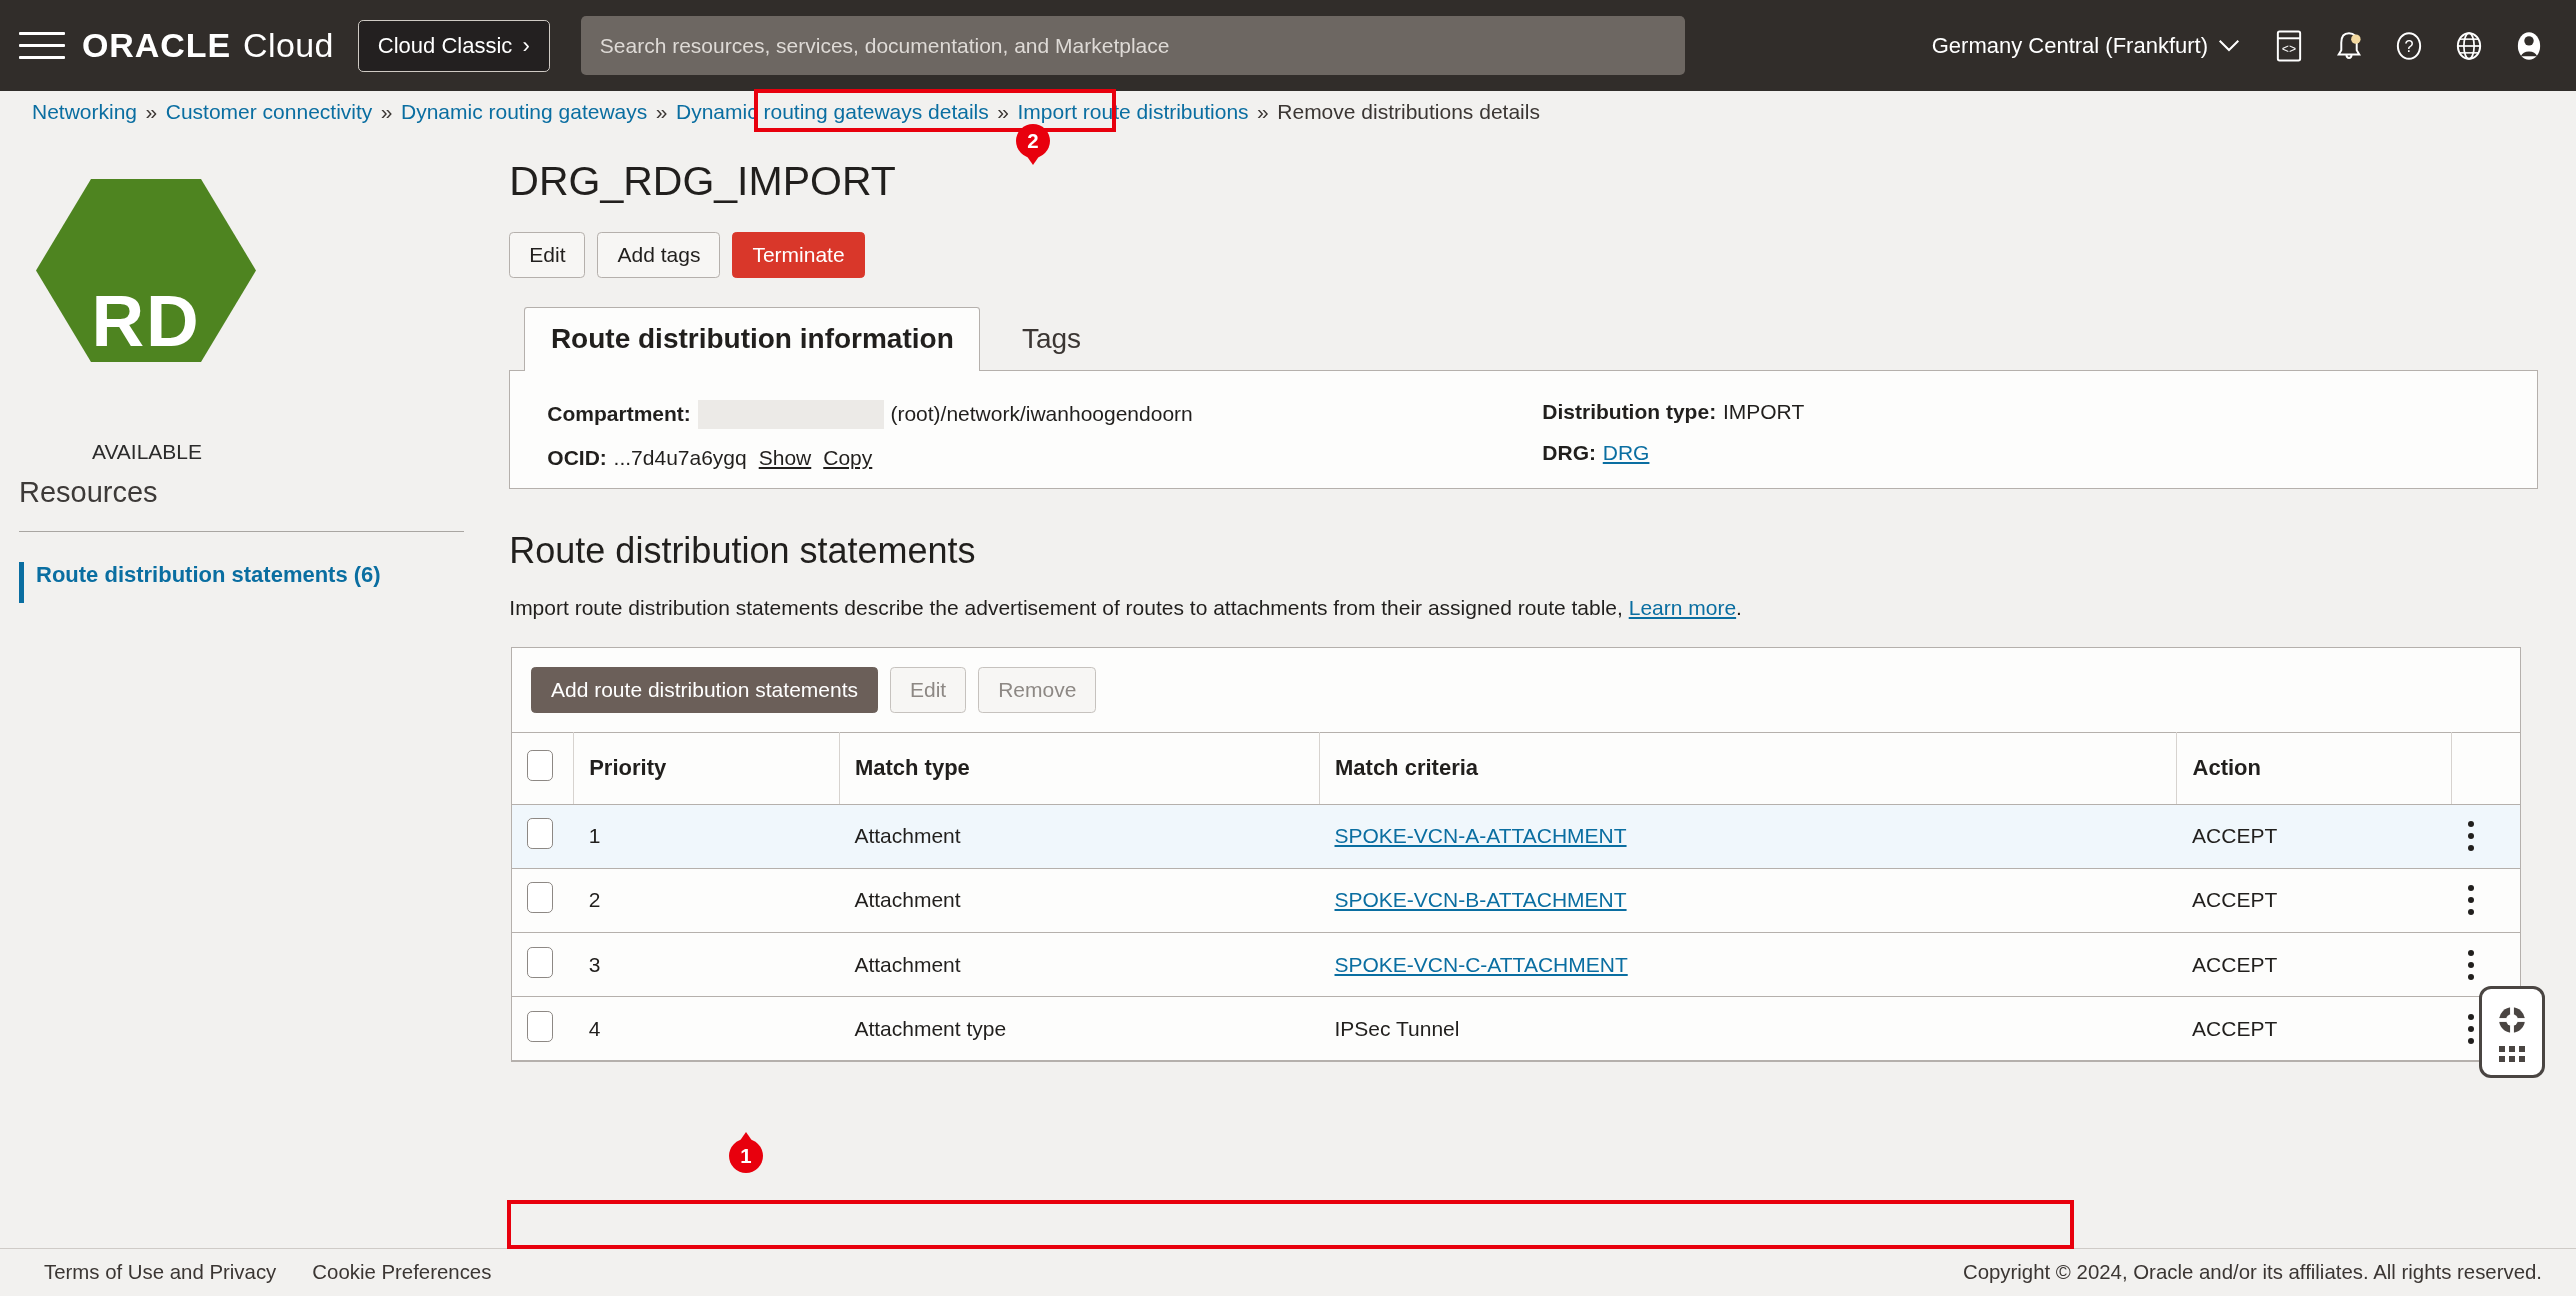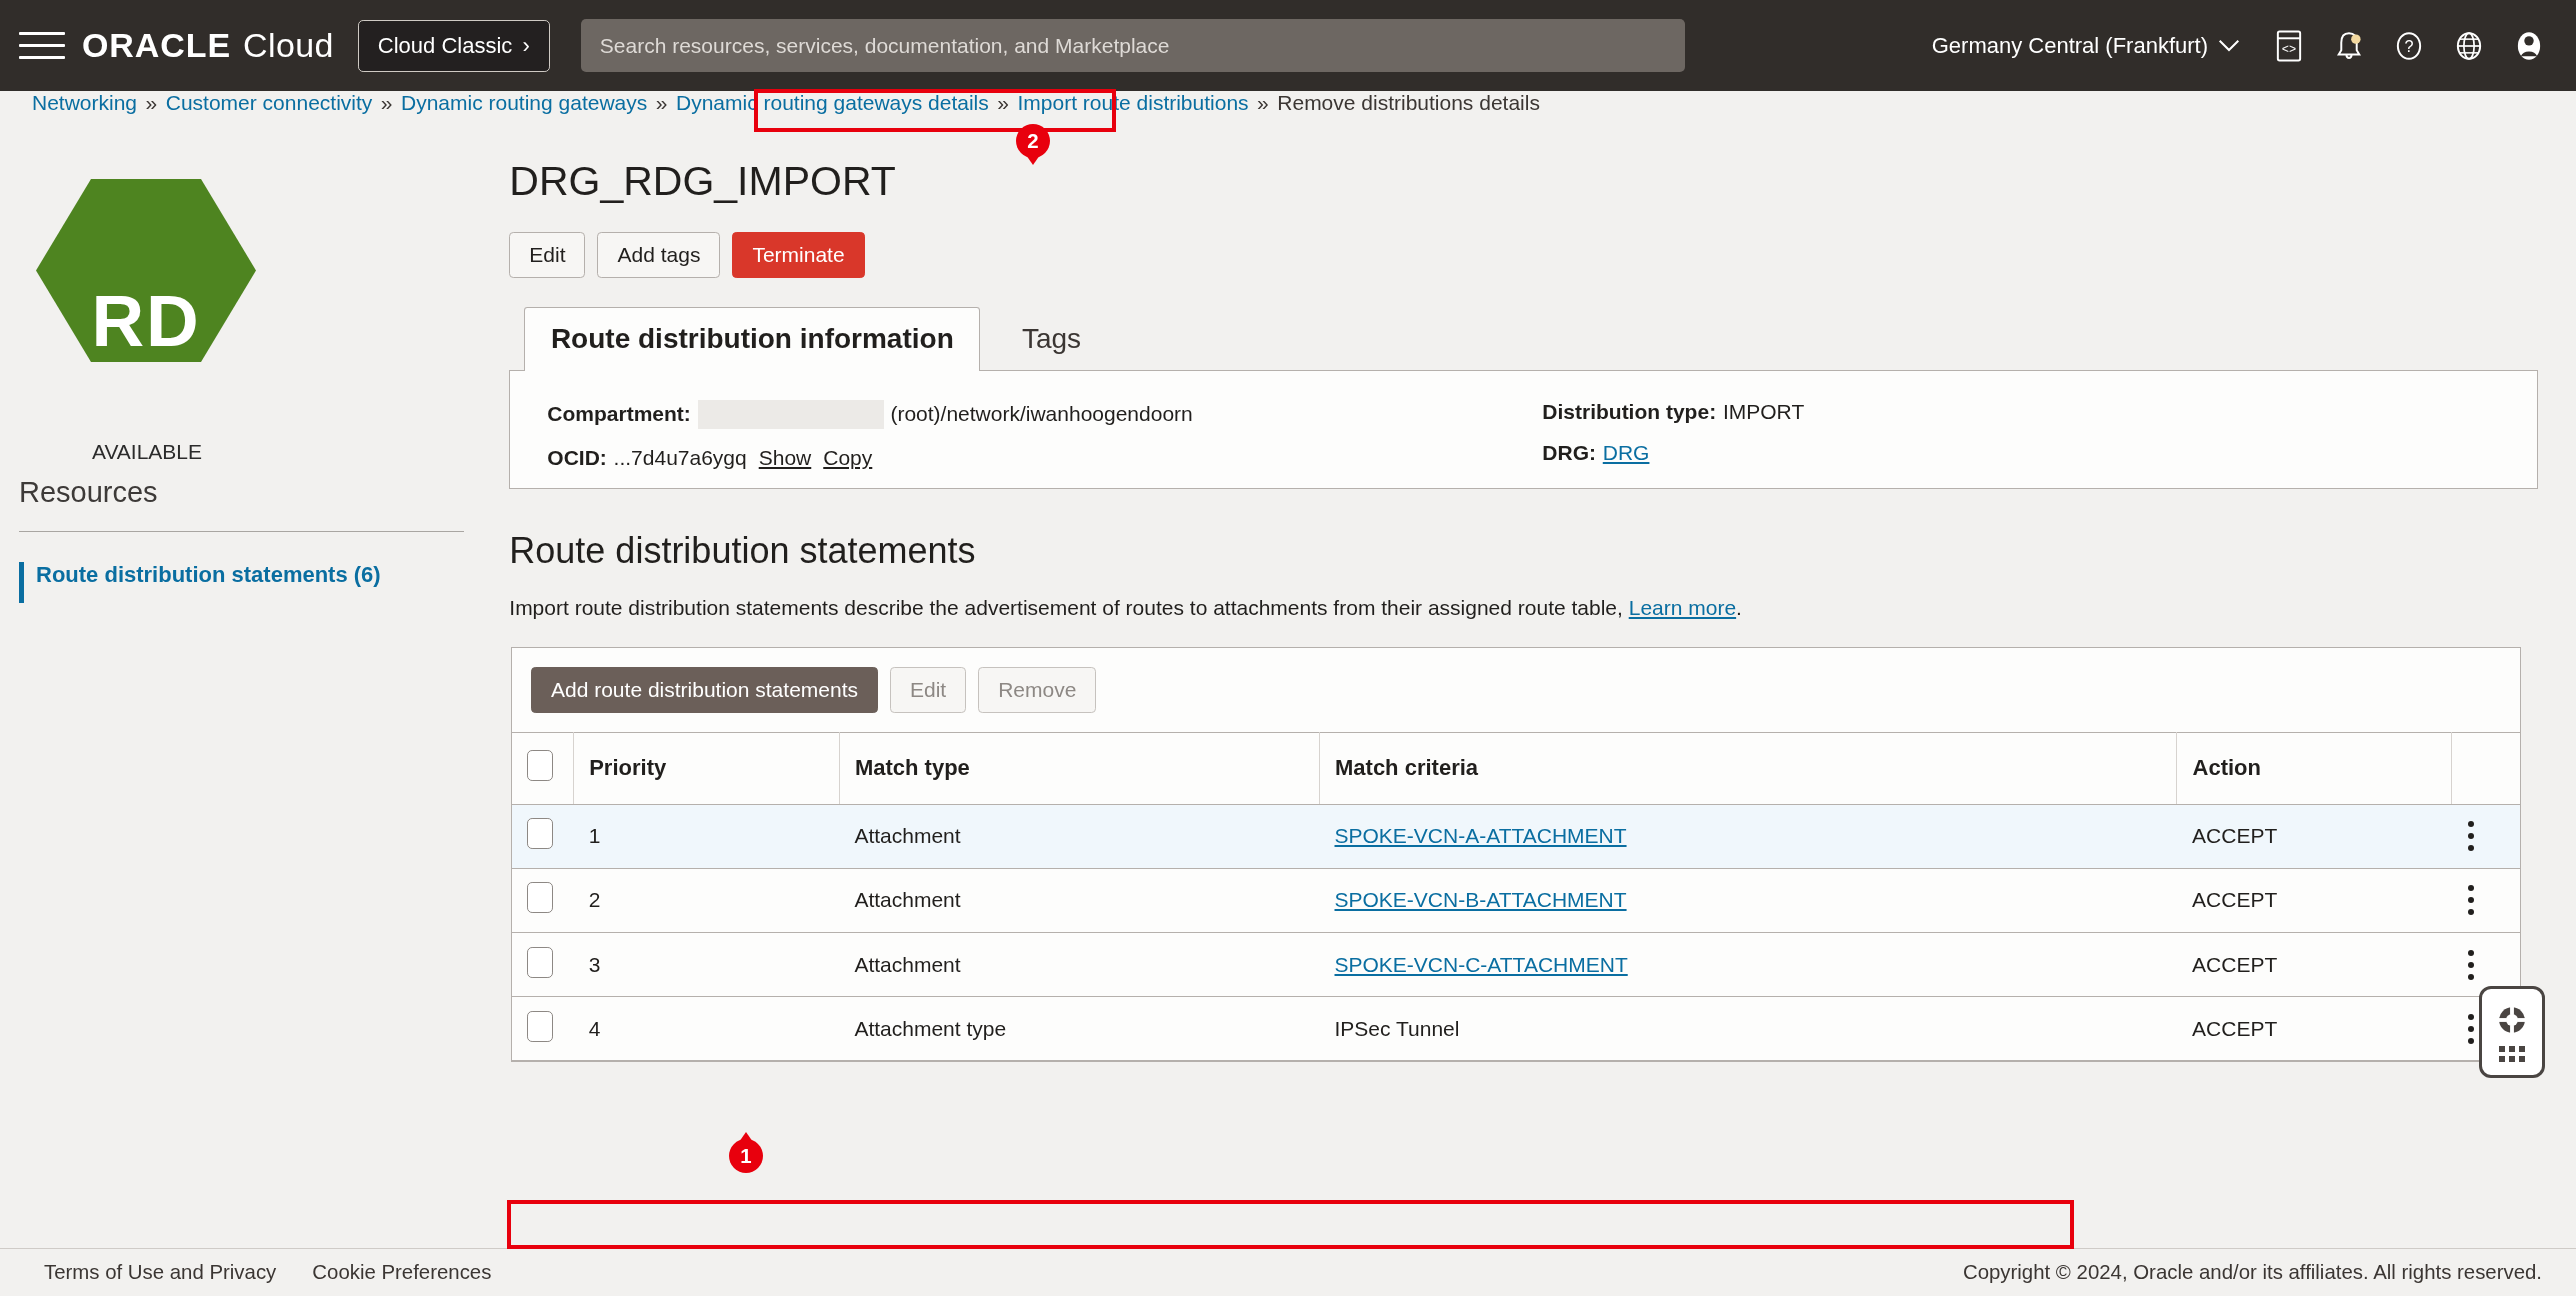--- a/index.html
+++ b/index.html
@@ -38,21 +38,21 @@
     background: #232020;
     color: #fff;
     font-size: 22px;
     padding: 12px 19px;
     display: flex; align-items: center; gap: 10.2px;
     cursor: pointer;
     white-space: nowrap;
   }
   #search-box {
     margin-left: 31px;
-    width: 1104px; height: 53px;
+    width: 1104px; height: 59px;
     background: #6d6762;
     border-radius: 5.1px;
     border: none; outline: none;
     color: #e9e6e3;
     font-size: 21px;
     padding: 0 19px;
     font-family: "Liberation Sans", sans-serif;
   }
   #search-box::placeholder { color: #dedad6; }
   #topbar-right {
@@ -66,21 +66,21 @@
     cursor: pointer; white-space: nowrap;
     margin-right: 6.8px;
   }
   .tb-icon { width: 36px; height: 36px; cursor: pointer; position: relative; }
   .tb-icon svg { display: block; width: 100%; height: 100%; }
 
   
   #breadcrumb {
     position: absolute; top: 91px; left: 0;
     width: 2576px; height: 41px;
-    display: flex; 
+    display: flex; align-items: center;
     padding-left: 32px;
     font-size: 21px;
     white-space: nowrap;
   }
   .crumb { color: #0a6ea1; cursor: pointer; }
   .crumb.current { color: #3b3633; cursor: default; }
   .crumb-sep { color: #3b3633; margin: 0 8.5px; }
   #crumb-hl {
     position: absolute;
     left: 754px; top: 89px;

